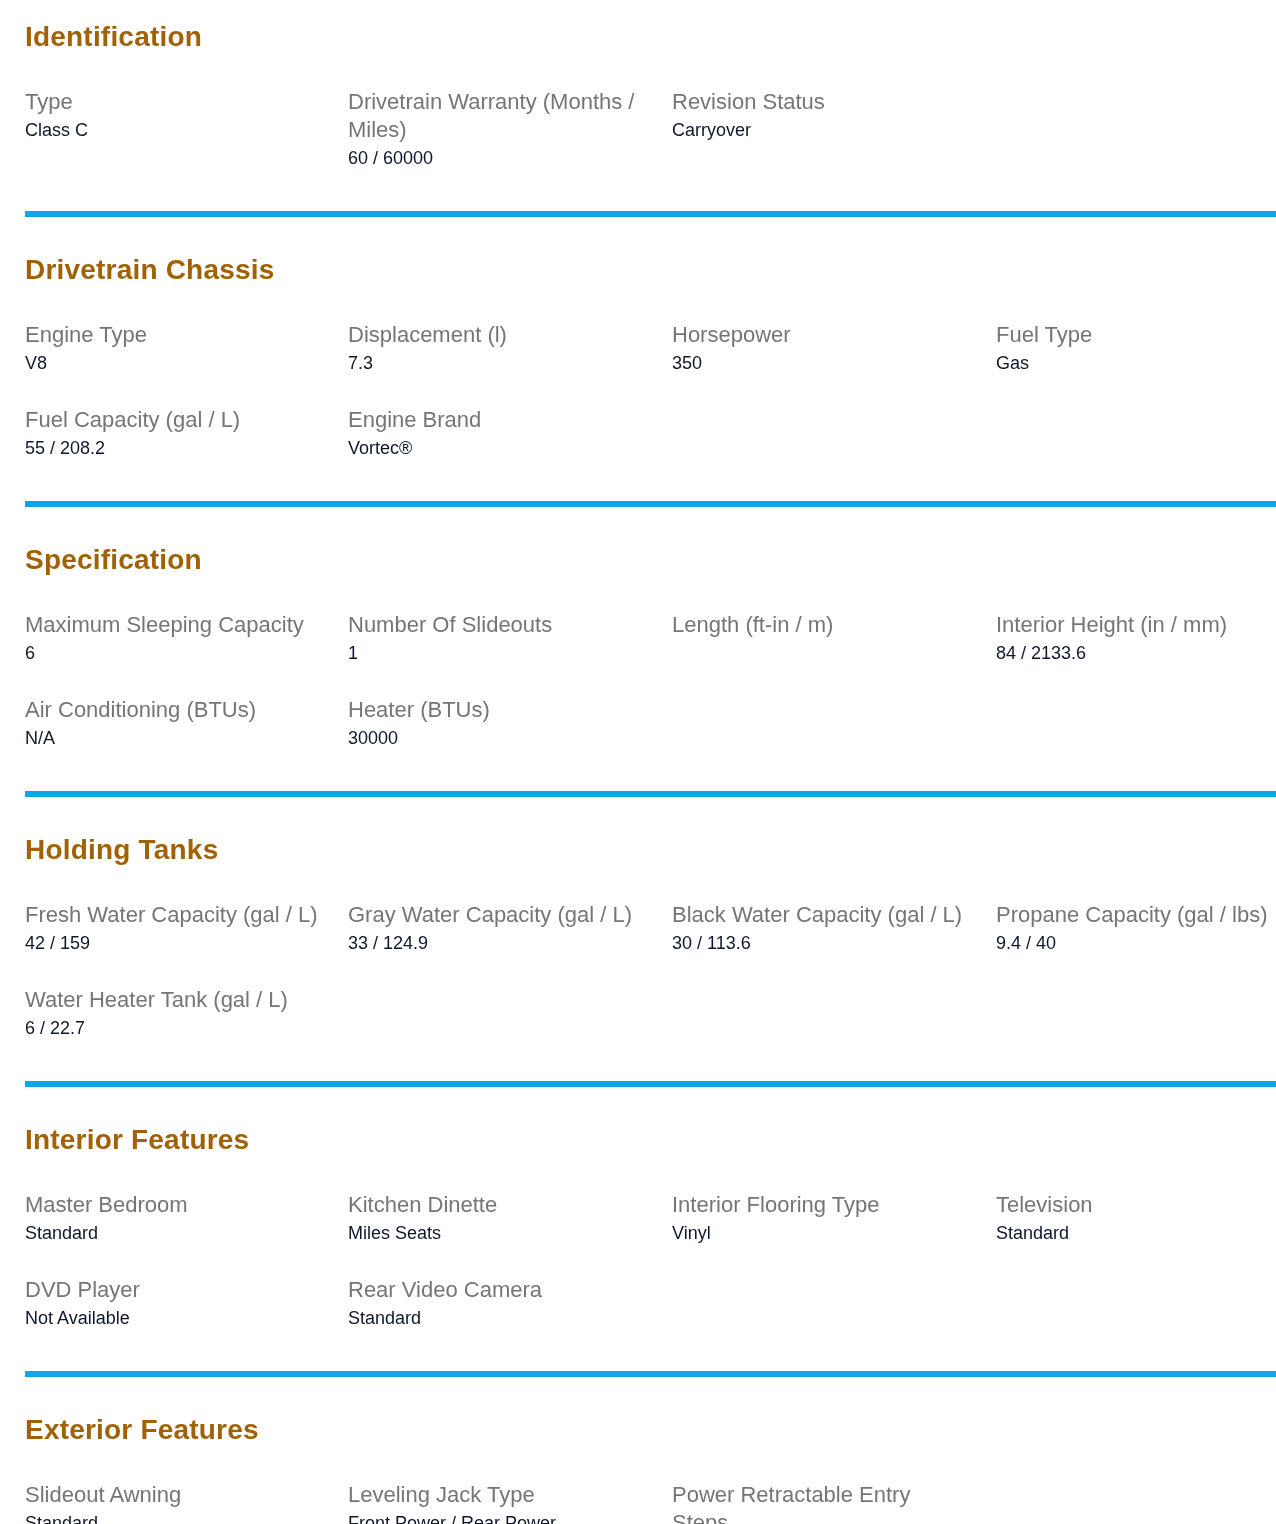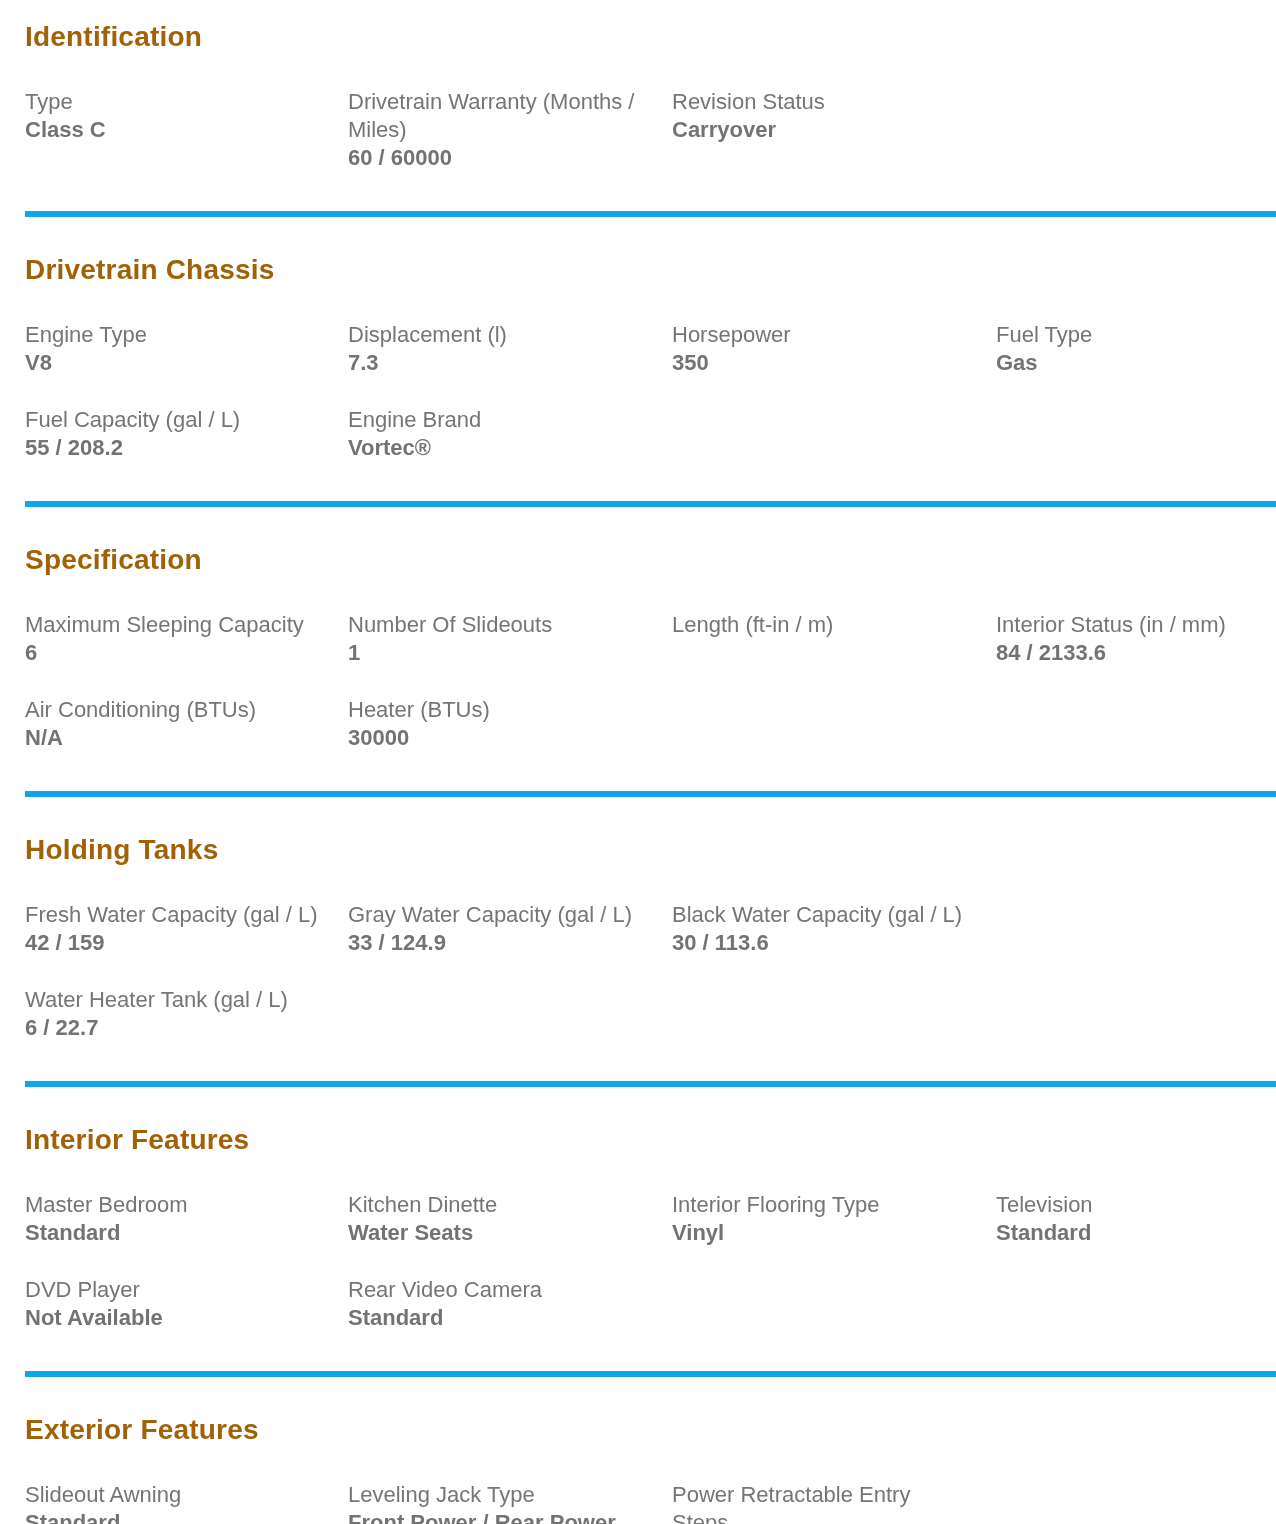--- a/index.html
+++ b/index.html
@@ -43,24 +43,24 @@
   }
   .spec-label {
     display: block;
     font-size: 22px;
     line-height: 28px;
     color: #757575;
     white-space: pre-line;
   }
   .spec-value {
     display: block;
-    font-size: 22px;
+    font-size: 18px;
     line-height: 28px;
-    font-weight: bold;
-    color: #737373;
+    font-weight: normal;
+    color: #0f172a;
     white-space: pre-line;
   }
 </style>
 </head>
 <body>
 
 <div id="page">
     <section class="section">
       <h2 class="section-title">Identification</h2>
       <div class="row">
@@ -120,21 +120,21 @@
           <span class="spec-value">6</span>
         </div>
         <div class="cell">
           <span class="spec-label">Number Of Slideouts</span>
           <span class="spec-value">1</span>
         </div>
         <div class="cell">
           <span class="spec-label">Length (ft-in / m)</span>
         </div>
         <div class="cell">
-          <span class="spec-label">Interior Status (in / mm)</span>
+          <span class="spec-label">Interior Height (in / mm)</span>
           <span class="spec-value">84 / 2133.6</span>
         </div>
       </div>
       <div class="row">
         <div class="cell">
           <span class="spec-label">Air Conditioning (BTUs)</span>
           <span class="spec-value">N/A</span>
         </div>
         <div class="cell">
           <span class="spec-label">Heater (BTUs)</span>
@@ -152,41 +152,45 @@
           <span class="spec-value">42 / 159</span>
         </div>
         <div class="cell">
           <span class="spec-label">Gray Water Capacity (gal / L)</span>
           <span class="spec-value">33 / 124.9</span>
         </div>
         <div class="cell">
           <span class="spec-label">Black Water Capacity (gal / L)</span>
           <span class="spec-value">30 / 113.6</span>
         </div>
+        <div class="cell">
+          <span class="spec-label">Propane Capacity (gal / lbs)</span>
+          <span class="spec-value">9.4 / 40</span>
+        </div>
       </div>
       <div class="row">
         <div class="cell">
           <span class="spec-label">Water Heater Tank (gal / L)</span>
           <span class="spec-value">6 / 22.7</span>
         </div>
         <div class="cell"></div>
         <div class="cell"></div>
         <div class="cell"></div>
       </div>
     </section>
     <section class="section">
       <h2 class="section-title">Interior Features</h2>
       <div class="row">
         <div class="cell">
           <span class="spec-label">Master Bedroom</span>
           <span class="spec-value">Standard</span>
         </div>
         <div class="cell">
           <span class="spec-label">Kitchen Dinette</span>
-          <span class="spec-value">Water Seats</span>
+          <span class="spec-value">Miles Seats</span>
         </div>
         <div class="cell">
           <span class="spec-label">Interior Flooring Type</span>
           <span class="spec-value">Vinyl</span>
         </div>
         <div class="cell">
           <span class="spec-label">Television</span>
           <span class="spec-value">Standard</span>
         </div>
       </div>

